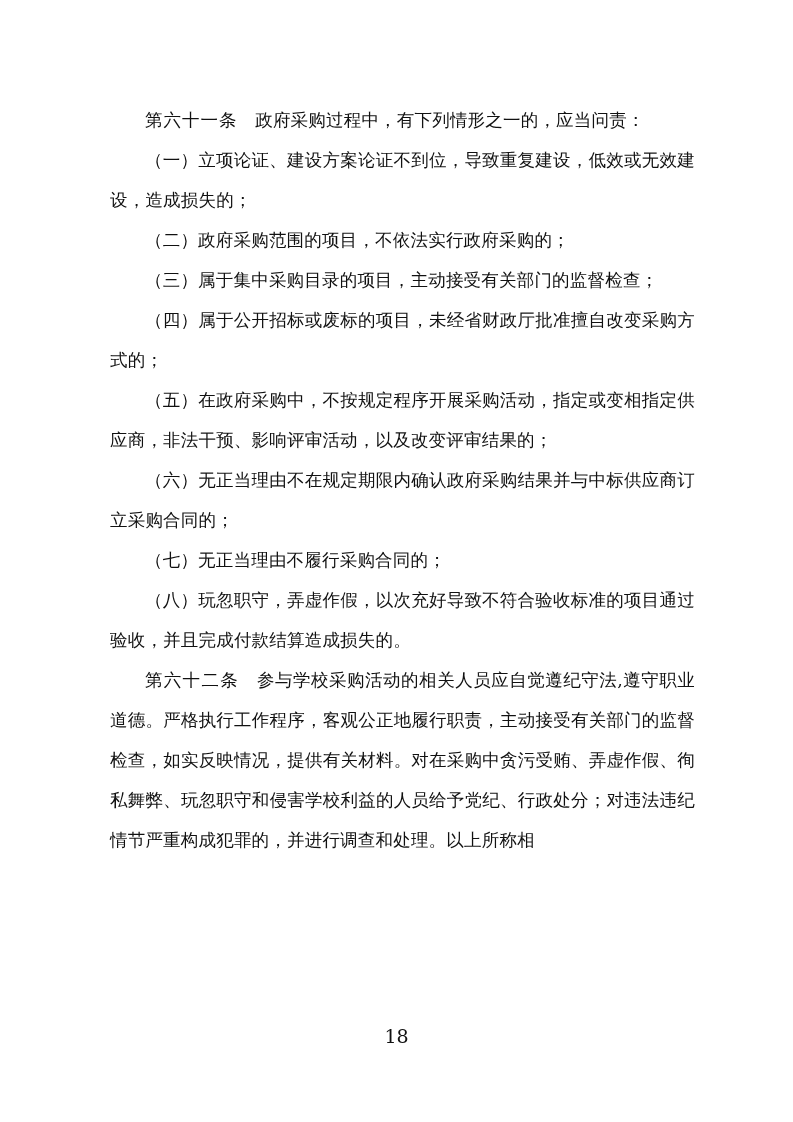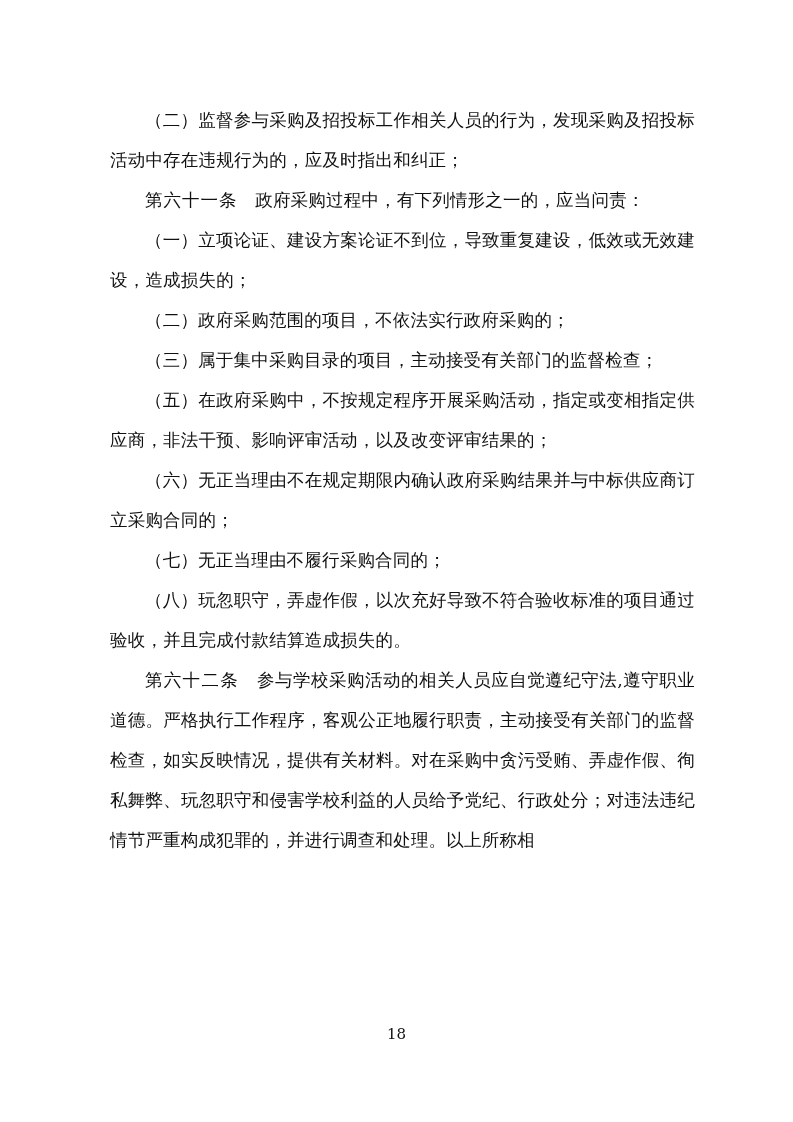--- a/index.html
+++ b/index.html
@@ -38,52 +38,52 @@
   .article-head {
     font-weight: normal;
     letter-spacing: 1px;
   }
   .page-number {
     position: absolute;
     left: 0;
     right: 0;
     top: 1025px;
     text-align: center;
-    font-size: 15px;
+    font-size: 19px;
     font-family: "DejaVu Serif", "Liberation Serif", serif;
     color: #111111;
   }
 </style>
 </head>
 <body>
 
 <div class="page">
   <div class="content">
 
-    <p class="para indent">
-      <span>（二）监督参与采购及招投标工作相关人员的行为，发现采购及招投标活动中存在违规行为的，应及时指出和纠正；</span>
-    </p>
 
 
     <p class="para indent">
       <span class="article-head">第六十一条</span><span>　政府采购过程中，有下列情形之一的，应当问责：</span>
     </p>
 
     <p class="para indent">
       <span>（一）立项论证、建设方案论证不到位，导致重复建设，低效或无效建设，造成损失的；</span>
     </p>
 
     <p class="para indent">
       <span>（二）政府采购范围的项目，不依法实行政府采购的；</span>
     </p>
 
     <p class="para indent">
       <span>（三）属于集中采购目录的项目，主动接受有关部门的监督检查；</span>
     </p>
 
+    <p class="para indent">
+      <span>（四）属于公开招标或废标的项目，未经省财政厅批准擅自改变采购方式的；</span>
+    </p>
 
     <p class="para indent">
       <span>（五）在政府采购中，不按规定程序开展采购活动，指定或变相指定供应商，非法干预、影响评审活动，以及改变评审结果的；</span>
     </p>
 
     <p class="para indent">
       <span>（六）无正当理由不在规定期限内确认政府采购结果并与中标供应商订立采购合同的；</span>
     </p>
 
     <p class="para indent">

